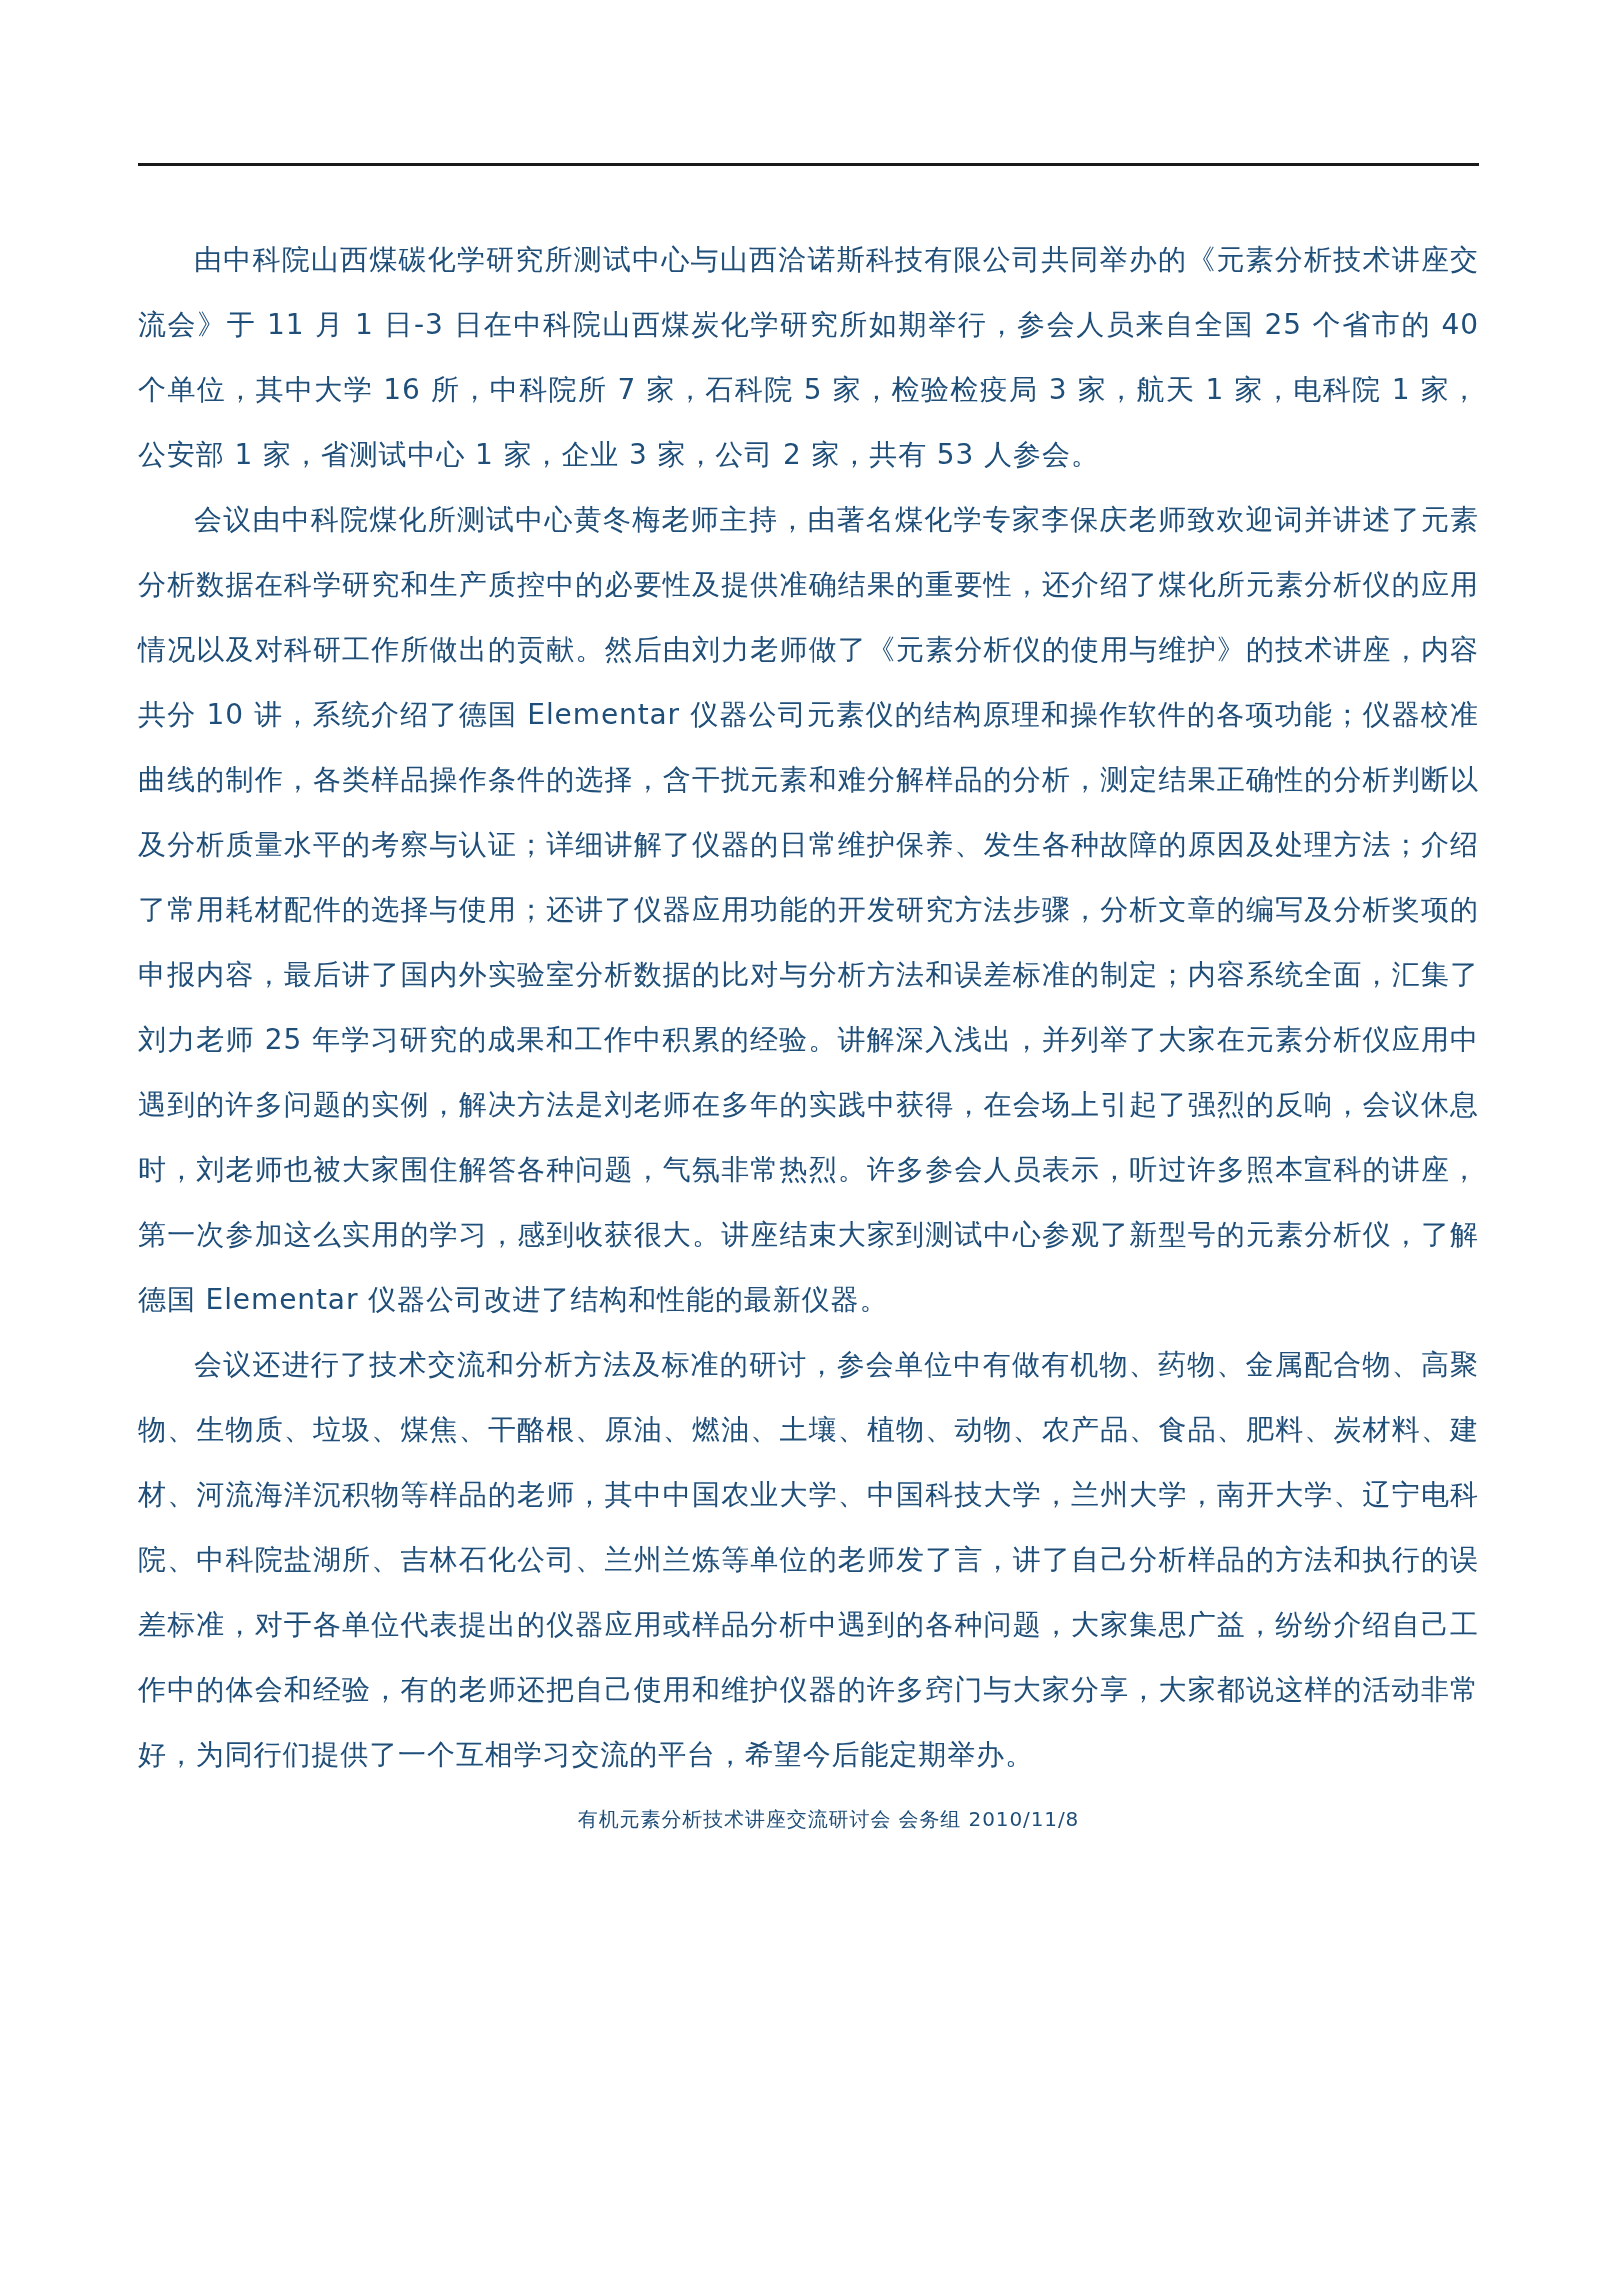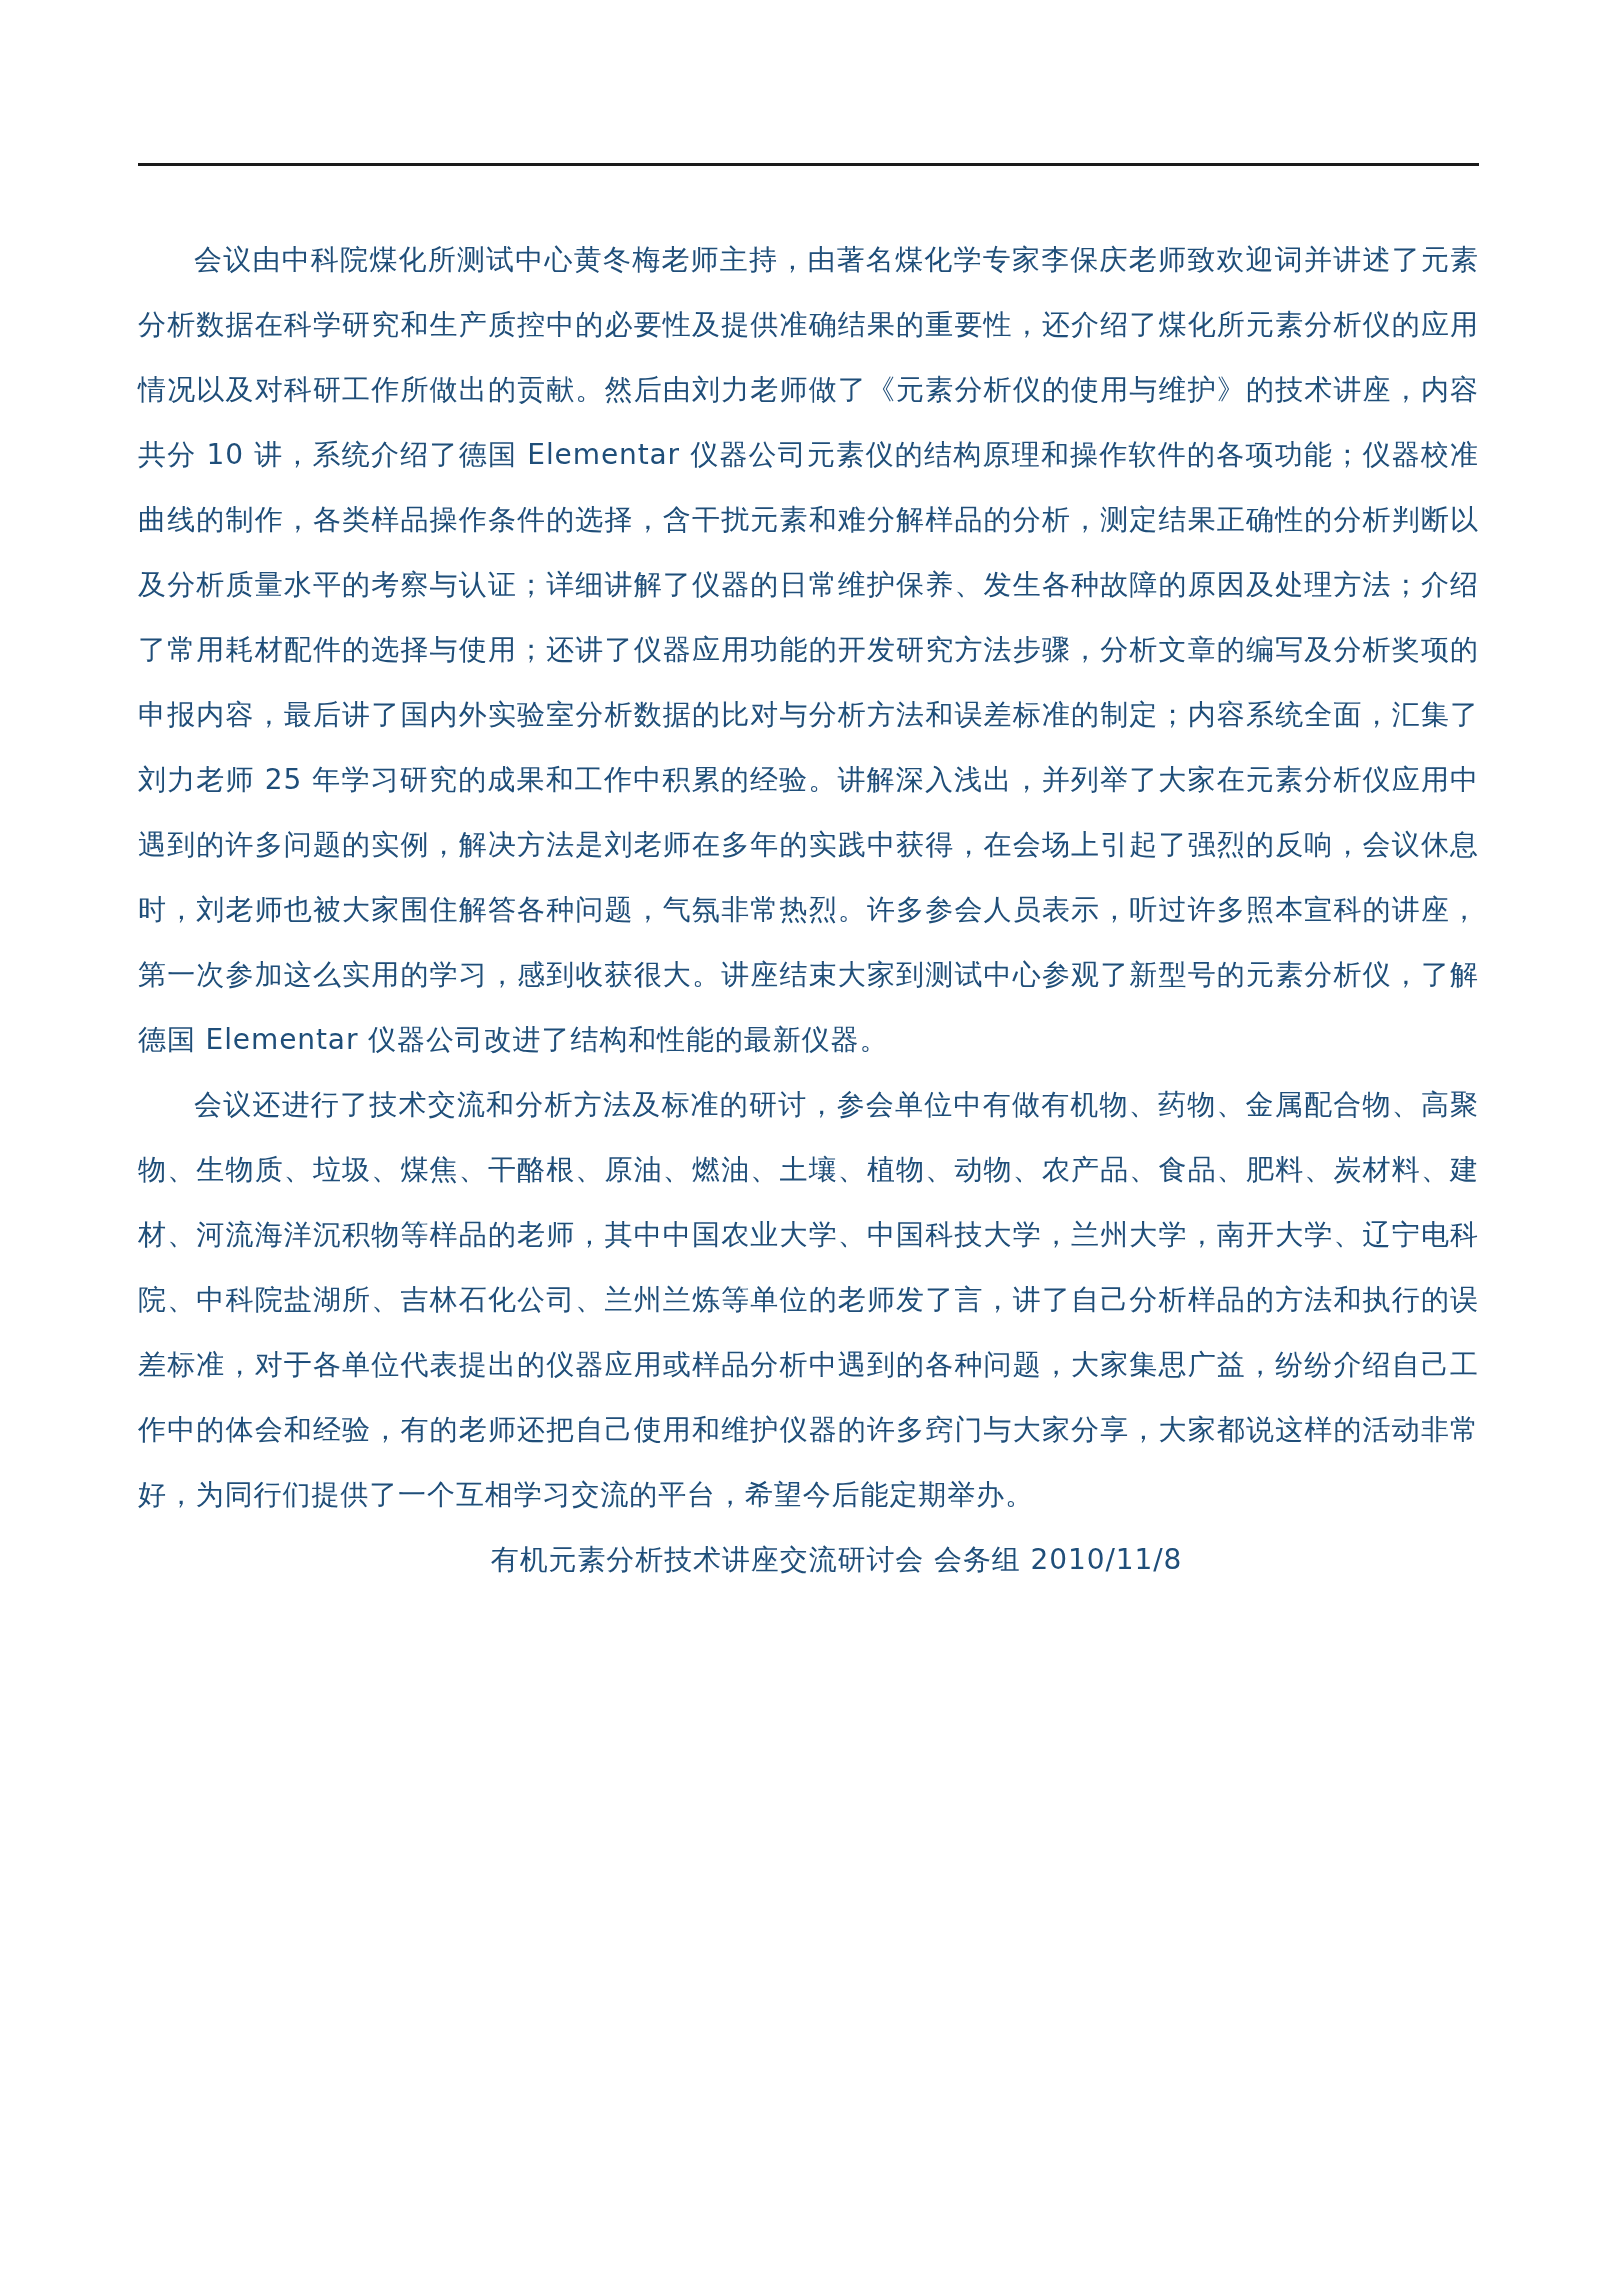--- a/index.html
+++ b/index.html
@@ -39,31 +39,32 @@
     padding: 0;
     text-indent: 2em;
     text-justify: inter-ideograph;
   }
   .signature {
     margin: 0;
     padding-left: 338px;
     text-align: center;
     text-indent: 0;
     color: #1f4e79;
-    font-size: 28px;
+    font-size: 20px;
     line-height: 65px;
   }
 </style>
 </head>
 <body>
 
 <div class="page">
 
   <div class="header-rule"></div>
 
   <div class="content">
+    <p>由中科院山西煤碳化学研究所测试中心与山西洽诺斯科技有限公司共同举办的《元素分析技术讲座交流会》于 11 月 1 日-3 日在中科院山西煤炭化学研究所如期举行，参会人员来自全国 25 个省市的 40 个单位，其中大学 16 所，中科院所 7 家，石科院 5 家，检验检疫局 3 家，航天 1 家，电科院 1 家，公安部 1 家，省测试中心 1 家，企业 3 家，公司 2 家，共有 53 人参会。</p>
     <p>会议由中科院煤化所测试中心黄冬梅老师主持，由著名煤化学专家李保庆老师致欢迎词并讲述了元素分析数据在科学研究和生产质控中的必要性及提供准确结果的重要性，还介绍了煤化所元素分析仪的应用情况以及对科研工作所做出的贡献。然后由刘力老师做了《元素分析仪的使用与维护》的技术讲座，内容共分 10 讲，系统介绍了德国 Elementar 仪器公司元素仪的结构原理和操作软件的各项功能；仪器校准曲线的制作，各类样品操作条件的选择，含干扰元素和难分解样品的分析，测定结果正确性的分析判断以及分析质量水平的考察与认证；详细讲解了仪器的日常维护保养、发生各种故障的原因及处理方法；介绍了常用耗材配件的选择与使用；还讲了仪器应用功能的开发研究方法步骤，分析文章的编写及分析奖项的申报内容，最后讲了国内外实验室分析数据的比对与分析方法和误差标准的制定；内容系统全面，汇集了刘力老师 25 年学习研究的成果和工作中积累的经验。讲解深入浅出，并列举了大家在元素分析仪应用中遇到的许多问题的实例，解决方法是刘老师在多年的实践中获得，在会场上引起了强烈的反响，会议休息时，刘老师也被大家围住解答各种问题，气氛非常热烈。许多参会人员表示，听过许多照本宣科的讲座，第一次参加这么实用的学习，感到收获很大。讲座结束大家到测试中心参观了新型号的元素分析仪，了解德国 Elementar 仪器公司改进了结构和性能的最新仪器。</p>
     <p>会议还进行了技术交流和分析方法及标准的研讨，参会单位中有做有机物、药物、金属配合物、高聚物、生物质、垃圾、煤焦、干酪根、原油、燃油、土壤、植物、动物、农产品、食品、肥料、炭材料、建材、河流海洋沉积物等样品的老师，其中中国农业大学、中国科技大学，兰州大学，南开大学、辽宁电科院、中科院盐湖所、吉林石化公司、兰州兰炼等单位的老师发了言，讲了自己分析样品的方法和执行的误差标准，对于各单位代表提出的仪器应用或样品分析中遇到的各种问题，大家集思广益，纷纷介绍自己工作中的体会和经验，有的老师还把自己使用和维护仪器的许多窍门与大家分享，大家都说这样的活动非常好，为同行们提供了一个互相学习交流的平台，希望今后能定期举办。</p>
     <p class="signature">有机元素分析技术讲座交流研讨会 会务组  2010/11/8</p>
   </div>
 
 </div>
 
 
 </body></html>

